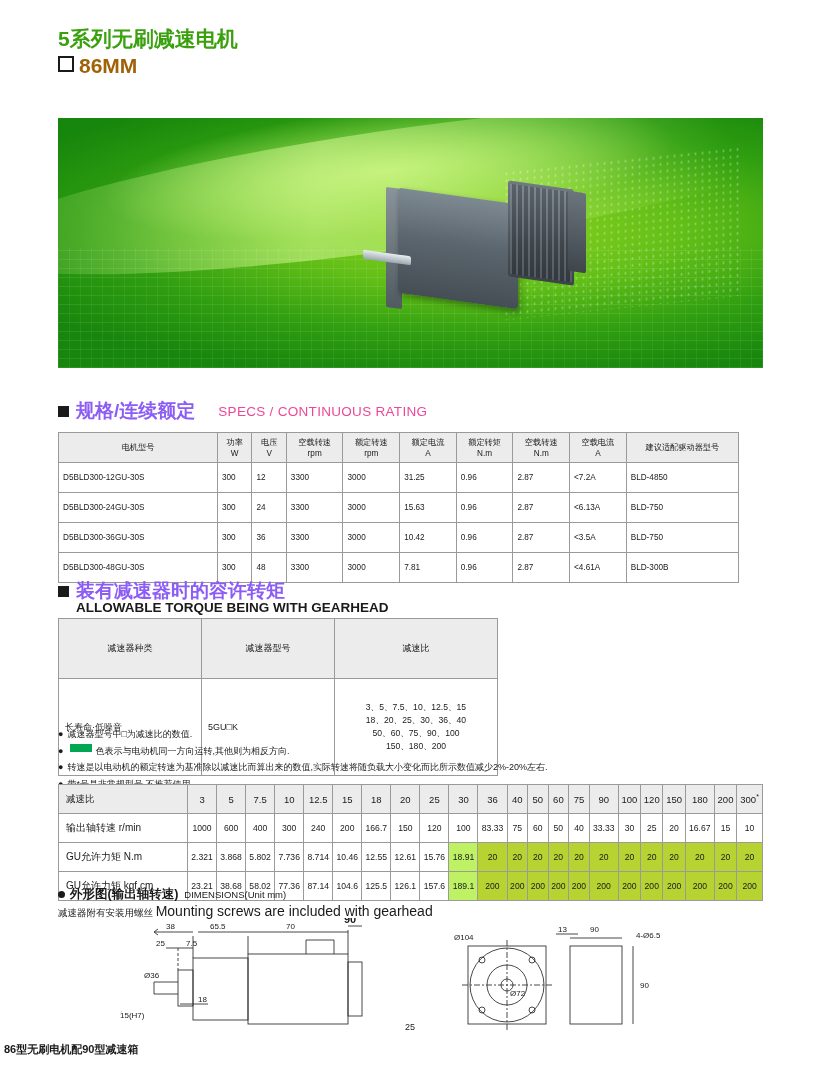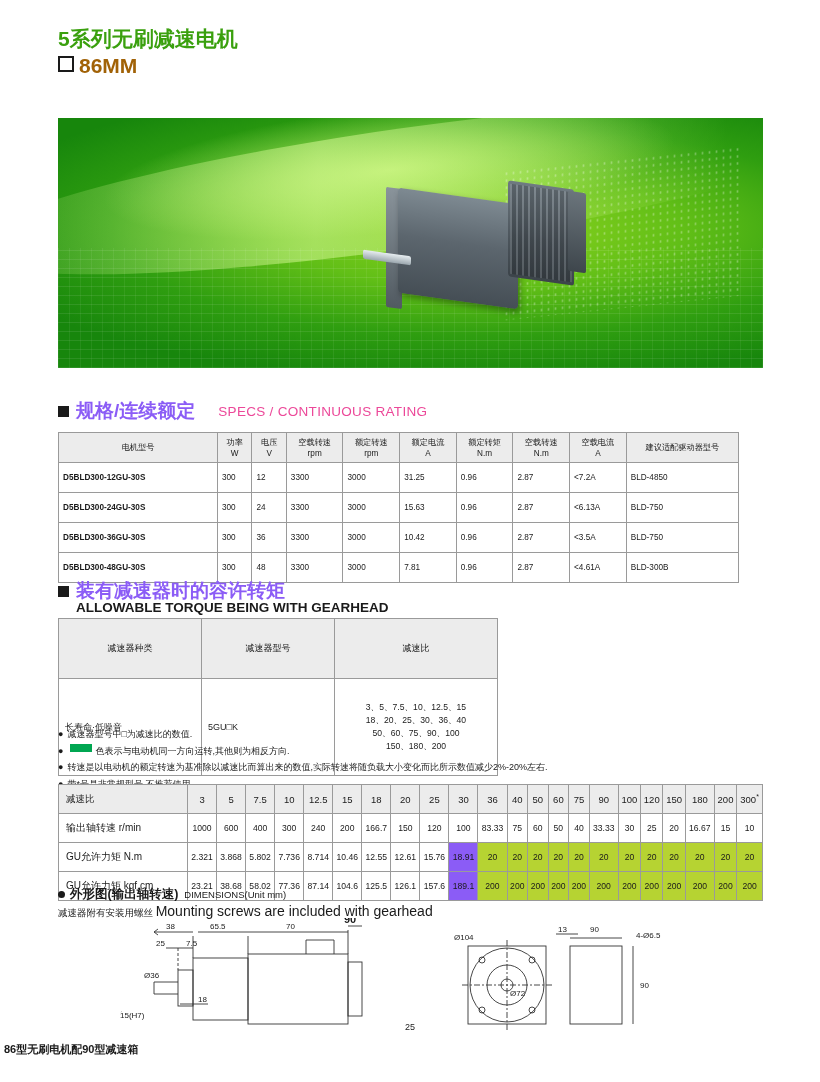--- a/index.html
+++ b/index.html
@@ -117,21 +117,21 @@
     text-align:left;
     height:23px;
     vertical-align:middle;
     color:#1a1a1a;
   }
   .spec-tbl thead th{
     background:#ececec;text-align:center;font-weight:normal;line-height:11px;
   }
   .spec-tbl thead th.model{width:150px;}
   .spec-tbl tbody td{background:#ffffff;}
-  .spec-tbl tbody td.model{font-weight:bold;}
+  .spec-tbl tbody td.model{}
 
   
   .gear-tbl{
     position:absolute;left:58px;top:618px;width:440px;font-size:9px;
   }
   .gear-tbl th,.gear-tbl td{
     border:1px solid #9a9a9a;padding:20px 6px;vertical-align:middle;color:#1a1a1a;
   }
   .gear-tbl thead th{background:#ececec;text-align:center;font-weight:normal;height:19px;}
   .gear-tbl tbody td{height:56px;background:#fff;}
@@ -150,21 +150,21 @@
   }
   .ratio-tbl td,.ratio-tbl th{
     border:1px solid #9a9a9a;text-align:center;padding:2px 1px;height:24px;color:#1a1a1a;
     vertical-align:middle;
   }
   .ratio-tbl .lbl{
     text-align:left;padding-left:7px;width:120px;font-size:10px;background:#fff;
   }
   .ratio-tbl tr.head td{background:#ececec;font-size:9.5px;}
   .ratio-tbl td.hl{background:#b6d332;}
-  .ratio-tbl td.hl2{background:#8b5cf6;}
+  .ratio-tbl td.hl2{background:#bef264;}
   .ratio-tbl sup{font-size:7px;}
 
   
   .dim-head{position:absolute;left:58px;top:886px;display:flex;align-items:center;}
   .dim-head .cdot{width:7px;height:7px;border-radius:50%;background:#1a1a1a;margin-right:5px;}
   .dim-head .cn{font-size:12.5px;font-weight:bold;}
   .dim-head .en{font-size:9.5px;margin-left:6px;}
   .dim-sub{position:absolute;left:58px;top:903px;font-size:9.5px;}
   .dim-sub .en{font-size:14px;}
 

